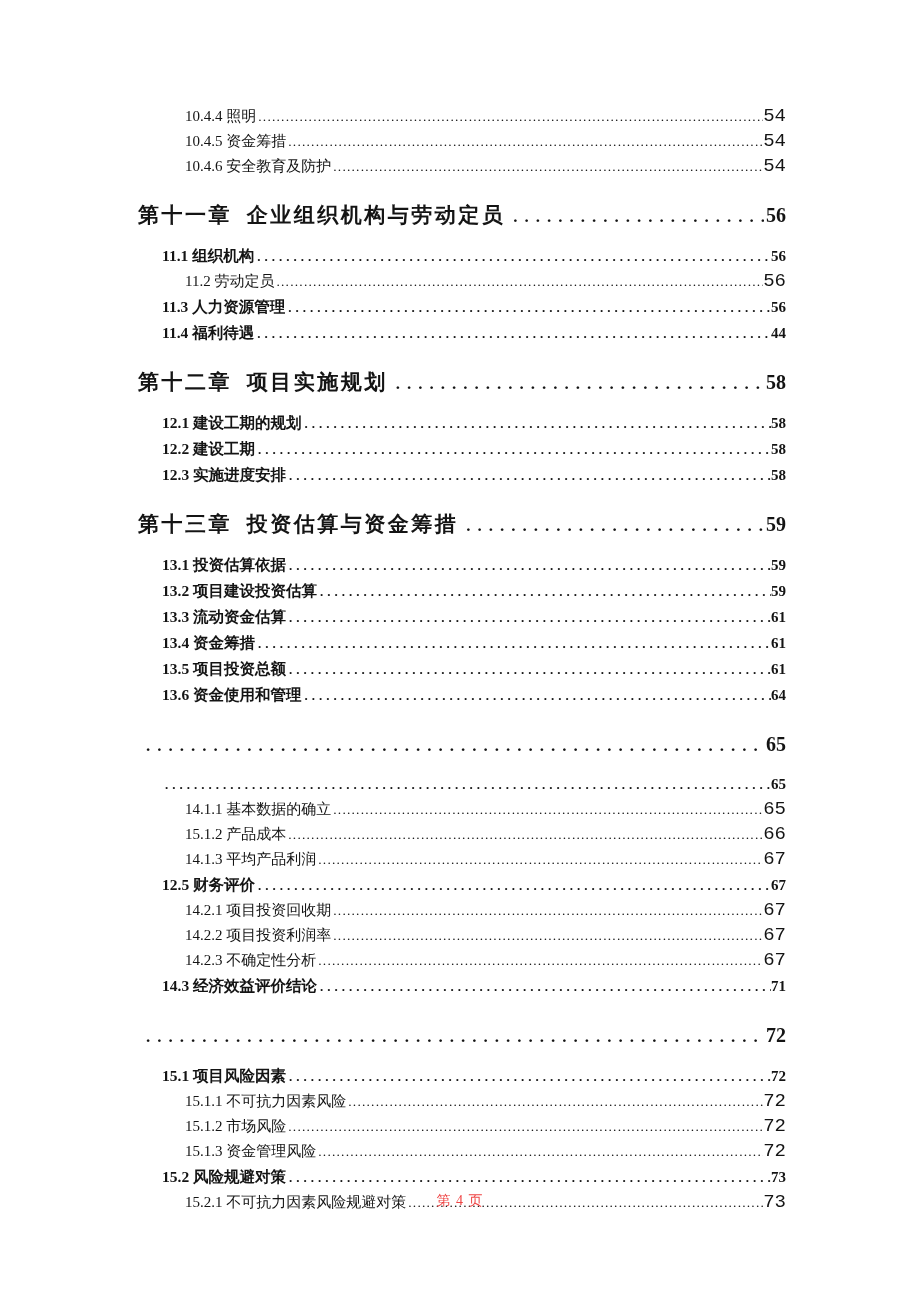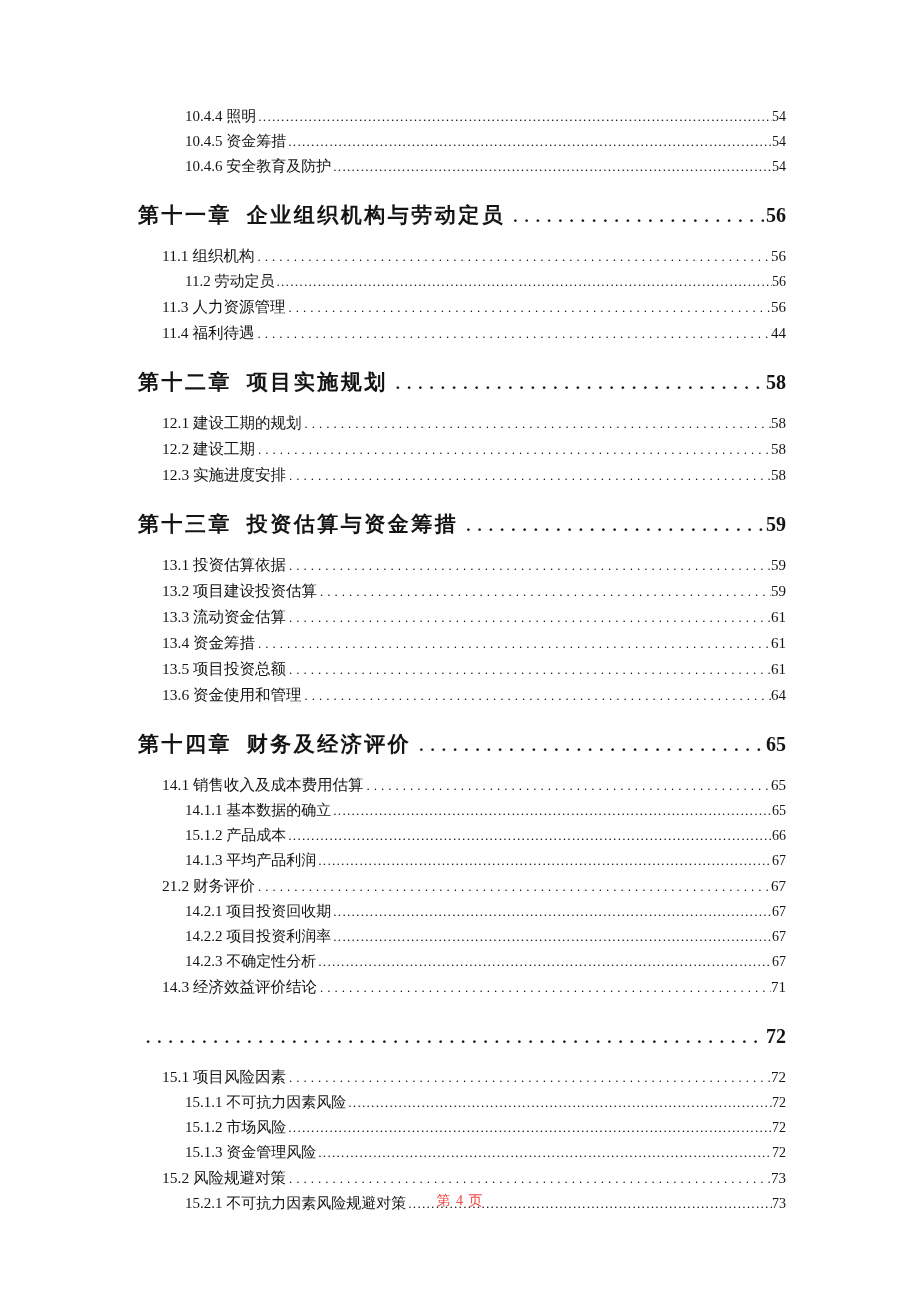--- a/index.html
+++ b/index.html
@@ -21,28 +21,28 @@
   
   .chapter-title{
     font-size:21px;font-weight:bold;line-height:28px;
     margin-top:22px;margin-bottom:12px;
   }
   .chapter-title .lbl{letter-spacing:2.5px;word-spacing:7px;}
   .chapter-title .leader{font-size:17px;letter-spacing:7px;font-weight:bold;padding-left:8px;}
   .chapter-title .pg{font-size:20px;font-weight:bold;padding-left:2px;}
 
   
-  .lv1{font-size:15.5px;font-weight:normal;line-height:25px;padding-left:24px;}
+  .lv1{font-size:15.5px;font-weight:bold;line-height:25px;padding-left:24px;}
   .lv1 .leader{font-size:13px;letter-spacing:4px;padding-left:3px;}
   .lv1 .pg{font-size:15px;}
 
   
   .lv2{font-size:15px;font-weight:normal;line-height:25px;padding-left:47px;}
   .lv2 .leader{font-size:13.5px;letter-spacing:1.2px;padding-left:2px;}
-  .lv2 .pg{font-size:14px;}
+  .lv2 .pg{font-size:19px;font-family:Liberation Mono, monospace;}
 
   .page-footer{
     position:absolute;left:0;top:1192px;width:920px;
     text-align:center;font-size:14px;color:#ef4444;
     letter-spacing:1px;
   }
 </style>
 </head>
 <body>
 
@@ -137,46 +137,44 @@
         <span class="lbl">13.5 项目投资总额</span>
         <span class="leader">....................................................................................................................................................................................................................................................................................................................................................................................................................................</span>
         <span class="pg">61</span>
       </div>
       <div class="row lv1">
         <span class="lbl">13.6 资金使用和管理</span>
         <span class="leader">....................................................................................................................................................................................................................................................................................................................................................................................................................................</span>
         <span class="pg">64</span>
       </div>
       <div class="row chapter-title">
-        <span class="lbl">第十四章 财务及经济评价</span>
         <span class="leader">....................................................................................................................................................................................................................................................................................................................................................................................................................................</span>
         <span class="pg">65</span>
       </div>
       <div class="row lv1">
-        <span class="lbl">14.1 销售收入及成本费用估算</span>
         <span class="leader">....................................................................................................................................................................................................................................................................................................................................................................................................................................</span>
         <span class="pg">65</span>
       </div>
       <div class="row lv2">
         <span class="lbl">14.1.1 基本数据的确立</span>
         <span class="leader">....................................................................................................................................................................................................................................................................................................................................................................................................................................</span>
         <span class="pg">65</span>
       </div>
       <div class="row lv2">
         <span class="lbl">15.1.2 产品成本</span>
         <span class="leader">....................................................................................................................................................................................................................................................................................................................................................................................................................................</span>
         <span class="pg">66</span>
       </div>
       <div class="row lv2">
         <span class="lbl">14.1.3 平均产品利润</span>
         <span class="leader">....................................................................................................................................................................................................................................................................................................................................................................................................................................</span>
         <span class="pg">67</span>
       </div>
       <div class="row lv1">
-        <span class="lbl">21.2 财务评价</span>
+        <span class="lbl">12.5 财务评价</span>
         <span class="leader">....................................................................................................................................................................................................................................................................................................................................................................................................................................</span>
         <span class="pg">67</span>
       </div>
       <div class="row lv2">
         <span class="lbl">14.2.1 项目投资回收期</span>
         <span class="leader">....................................................................................................................................................................................................................................................................................................................................................................................................................................</span>
         <span class="pg">67</span>
       </div>
       <div class="row lv2">
         <span class="lbl">14.2.2 项目投资利润率</span>

